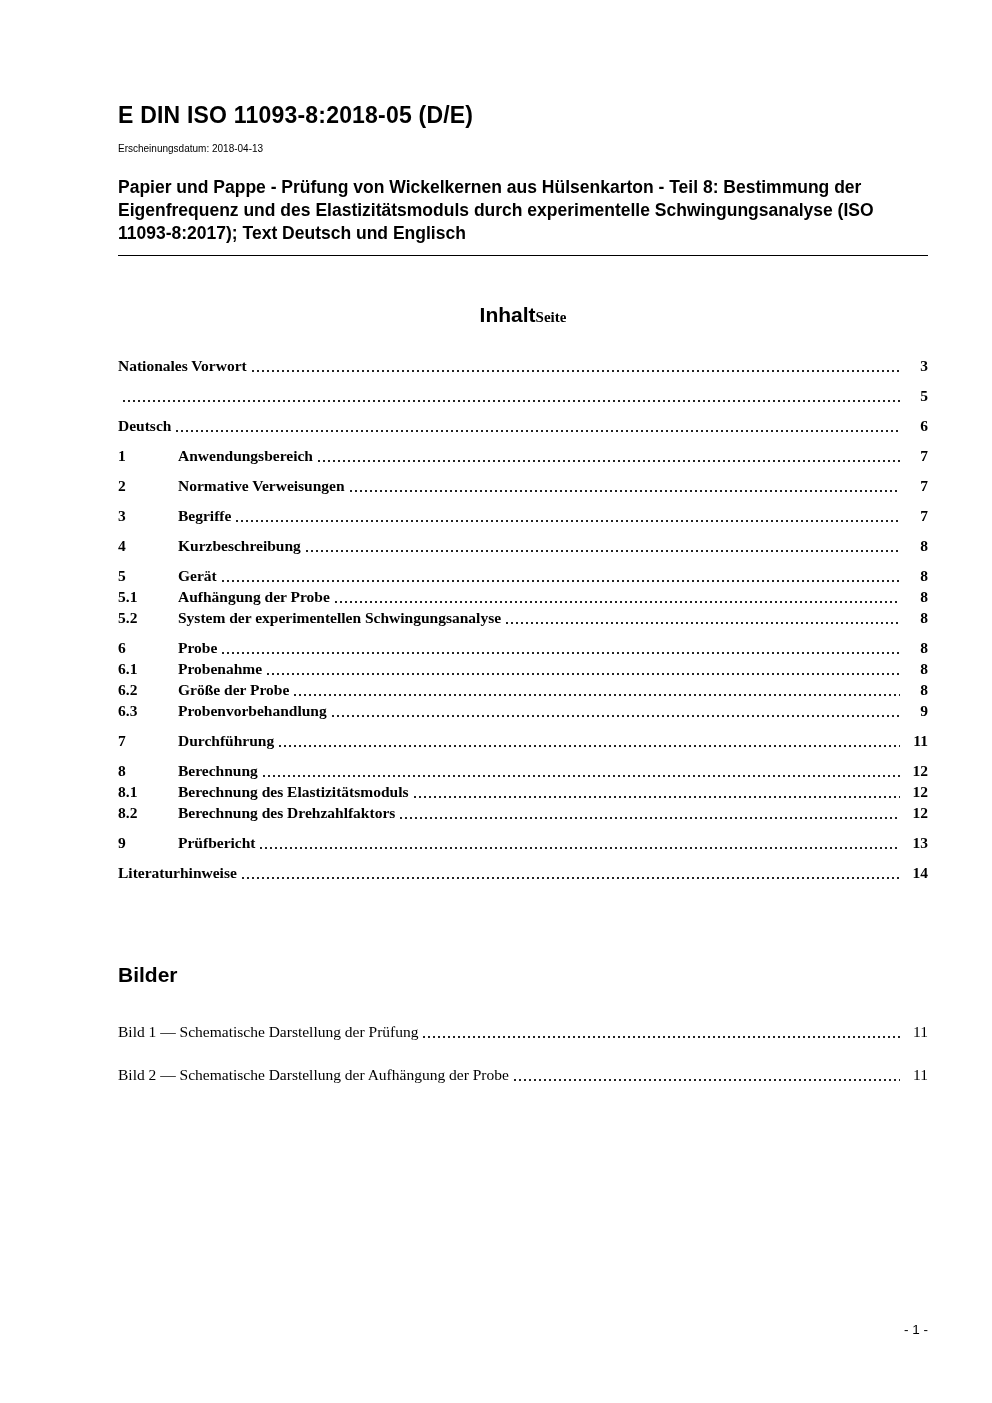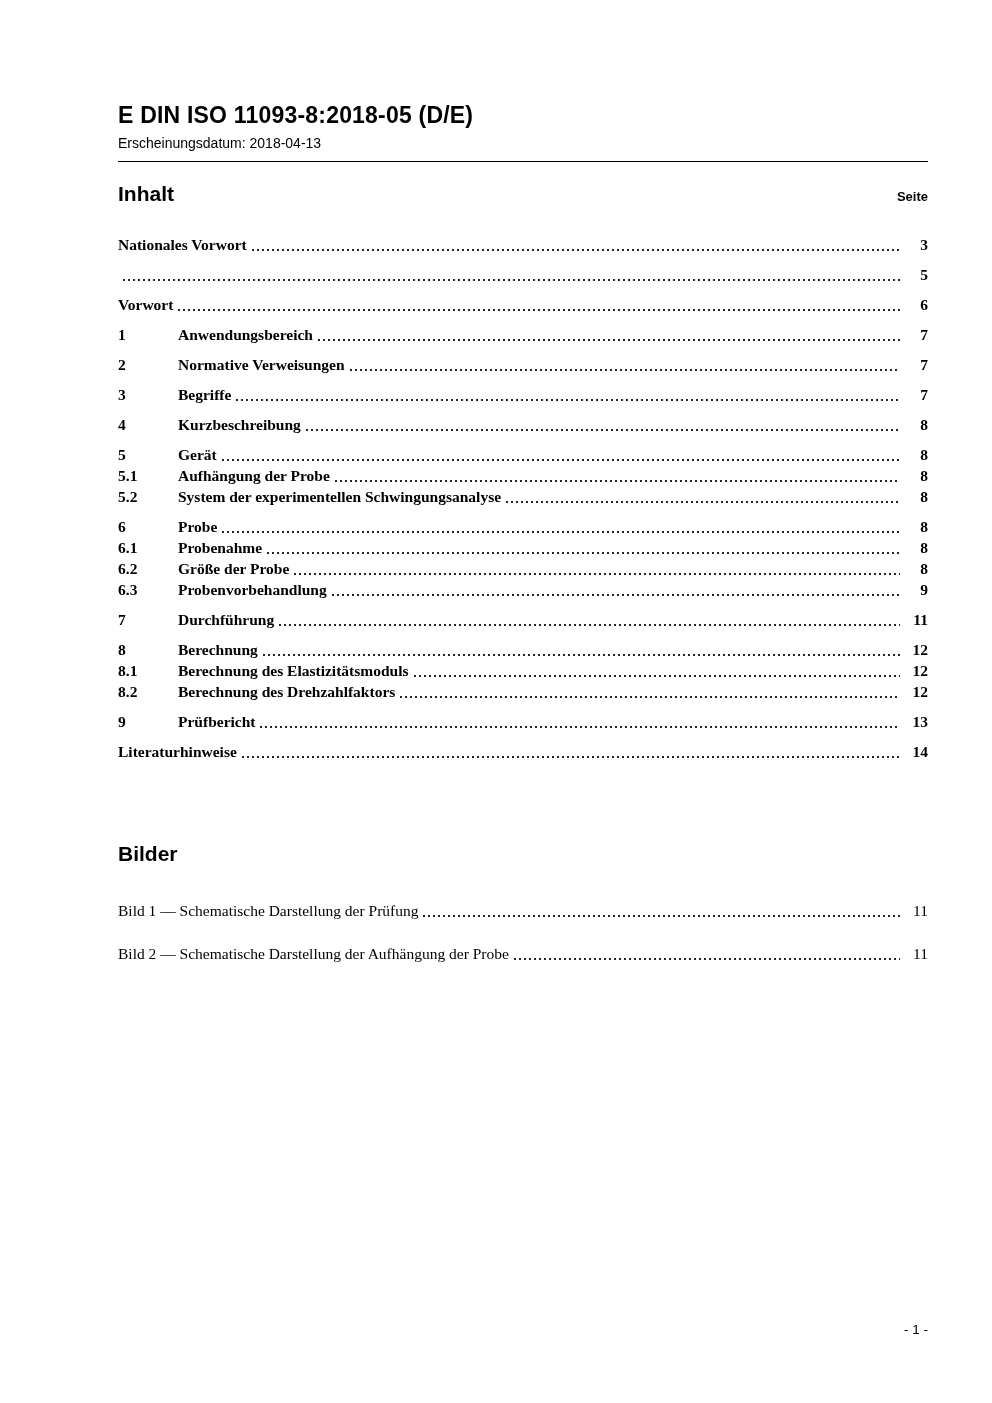--- a/index.html
+++ b/index.html
@@ -17,51 +17,51 @@
     top: 12px;
     width: 810px;
   }
   .doc-title {
     margin-top: 90px;
     font-size: 23px;
     font-weight: bold;
     letter-spacing: 0.2px;
   }
   .release-date {
-    margin-top: 6px;
-    font-size: 14px;
+    margin-top: 14px;
+    font-size: 10px;
   }
   .bold-para {
     margin-top: 22px;
     font-size: 17.5px;
     font-weight: bold;
     line-height: 1.32;
   }
   .bold-para.en { margin-top: 24px; }
   .rule {
     margin-top: 10px;
     border: none;
     border-top: 1.5px solid #000;
     height: 0;
   }
   .inhalt-row {
-    margin-top: 20px;
+    margin-top: 47px;
     display: flex;
-    justify-content: space-between;
+    justify-content: center;
     align-items: baseline;
   }
   .section-heading {
     font-size: 21px;
     font-weight: bold;
     font-family: "Liberation Sans", sans-serif;
   }
   .seite-label {
-    font-family: Liberation Sans, sans-serif;
-    font-weight: bold;
-    font-size: 13px;
+    font-family: Liberation Serif, serif;
+    font-weight: bold;
+    font-size: 15px;
   }
   .toc {
     margin-top: 28px;
     font-family: Liberation Serif, serif;
     font-weight: bold;
     font-size: 15.5px;
   }
   .toc-row {
     display: flex;
     align-items: baseline;
@@ -107,20 +107,21 @@
 </style>
 </head>
 <body>
 
 <div class="content">
 
   <h1 class="doc-title">E DIN ISO 11093-8:2018-05 (D/E)</h1>
 
   <div class="release-date">Erscheinungsdatum: 2018-04-13</div>
 
+  <p class="bold-para de">Papier und Pappe - Prüfung von Wickelkernen aus Hülsenkarton - Teil 8: Bestimmung der Eigenfrequenz und des Elastizitätsmoduls durch experimentelle Schwingungsanalyse (ISO 11093-8:2017); Text Deutsch und Englisch</p>
 
 
   <hr class="rule">
 
   <div class="inhalt-row">
     <h2 class="section-heading">Inhalt</h2>
     <span class="seite-label">Seite</span>
   </div>
 
   <div class="toc">
@@ -133,21 +134,21 @@
       </div>
 
       <div class="toc-row gap">
 
         <span class="dots"></span>
         <span class="toc-page">5</span>
       </div>
 
       <div class="toc-row gap">
 
-        <span class="toc-label">Vorwort</span>
+        <span class="toc-label">Deutsch</span>
         <span class="dots"></span>
         <span class="toc-page">6</span>
       </div>
 
       <div class="toc-row gap">
         <span class="toc-num">1</span>
         <span class="toc-label">Anwendungsbereich</span>
         <span class="dots"></span>
         <span class="toc-page">7</span>
       </div>

